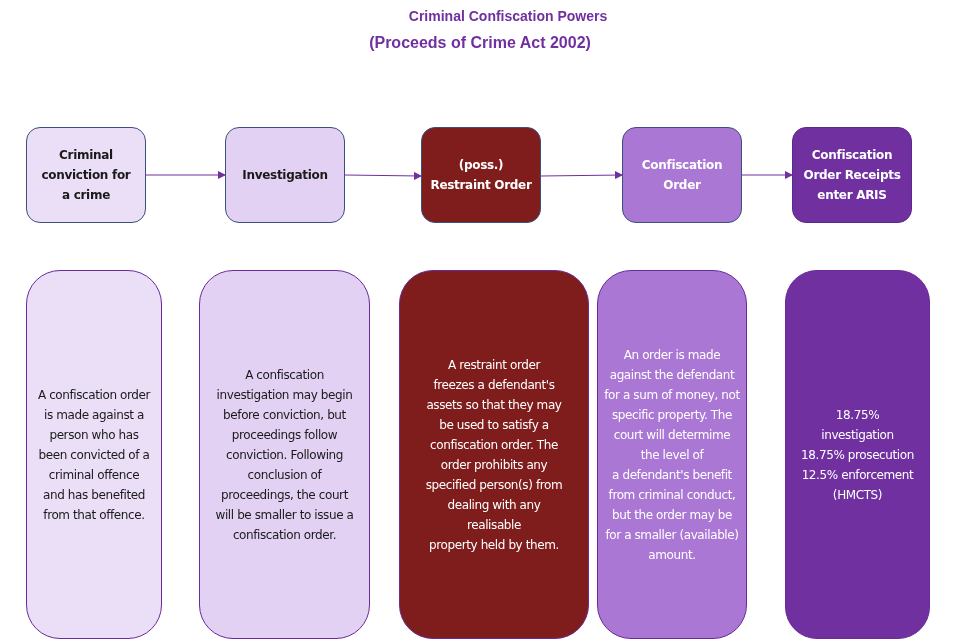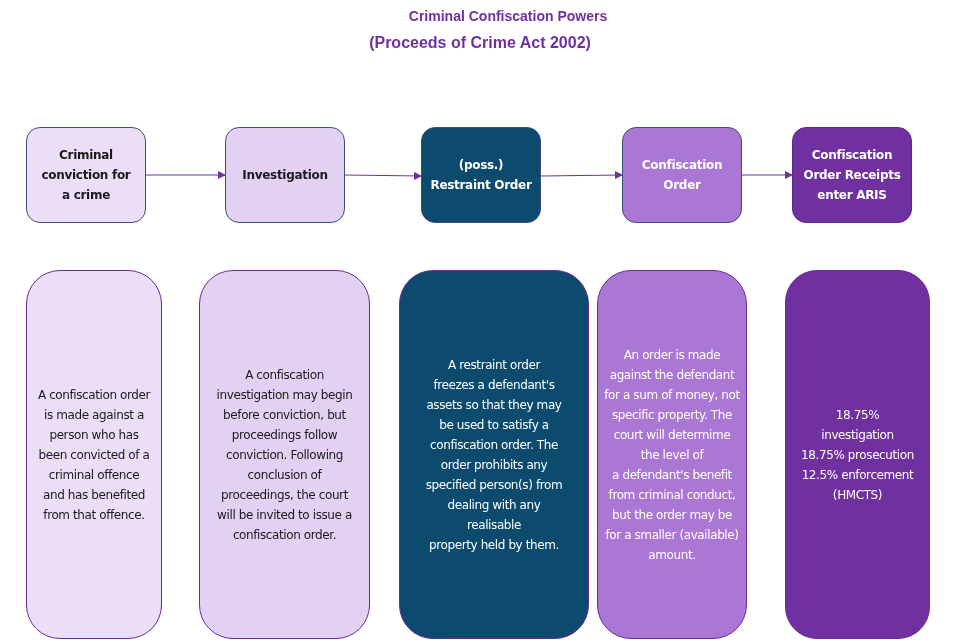--- a/index.html
+++ b/index.html
@@ -5,21 +5,21 @@
   html, body { margin:0; padding:0; background:#ffffff; }
   body { width:960px; height:640px; position:relative; overflow:hidden; font-family:"Liberation Sans", sans-serif; }
   .title { position:absolute; left:0; width:960px; text-align:center; color:#7030a0; font-weight:bold; font-family:"Liberation Sans", sans-serif; }
   .t1 { top:8px; font-size:14px;padding-left:28px; }
   .t2 { top:34px; font-size:16px; }
   .box { position:absolute; display:flex; align-items:center; justify-content:center; text-align:center; box-sizing:border-box; font-family:"DejaVu Sans", sans-serif; }
   .top { top:127px; height:96px; border-radius:14px; font-size:12px; font-weight:bold; line-height:20px; padding:0 6px; letter-spacing:-0.3px; }
   .bot { top:270px; height:369px; border-radius:34px; font-size:12px; line-height:20px; padding:0 6px; letter-spacing:-0.4px; white-space:pre-line; }
   .c1 { background:#ebdef7; border:1.5px solid #3d4f7c; color:#1a1a1a; }
   .c2 { background:#e2d1f3; border:1.5px solid #3d4f7c; color:#1a1a1a; }
-  .c3 { background:#0c4a6e; border:1.5px solid #3d4f7c; color:#ffffff; }
+  .c3 { background:#7f1d1d; border:1.5px solid #3d4f7c; color:#ffffff; }
   .c4 { background:#ab77d4; border:1.5px solid #3d4f7c; color:#ffffff; }
   .c5 { background:#7030a0; border:1.5px solid #5a2a8a; color:#ffffff; }
   .bot.c1, .bot.c2, .bot.c3, .bot.c4, .bot.c5 { border:1.5px solid #6a2a9a; }
   svg.arrows { position:absolute; left:0; top:0; width:960px; height:640px; pointer-events:none; }
 </style>
 </head>
 <body>
 
 <div class="title t1">Criminal Confiscation Powers</div>
 <div class="title t2">(Proceeds of Crime Act 2002)</div>
@@ -66,21 +66,21 @@
 from that offence.</span>
 </div>
 <div class="box bot c2" style="left:199px;width:171px;">
   <span>A confiscation
 investigation may begin
 before conviction, but
 proceedings follow
 conviction. Following
 conclusion of
 proceedings, the court
-will be invited to issue a
+will be smaller to issue a
 confiscation order.</span>
 </div>
 <div class="box bot c3" style="left:399px;width:190px;">
   <span>A restraint order
 freezes a defendant's
 assets so that they may
 be used to satisfy a
 confiscation order.  The
 order prohibits any
 specified person(s) from

